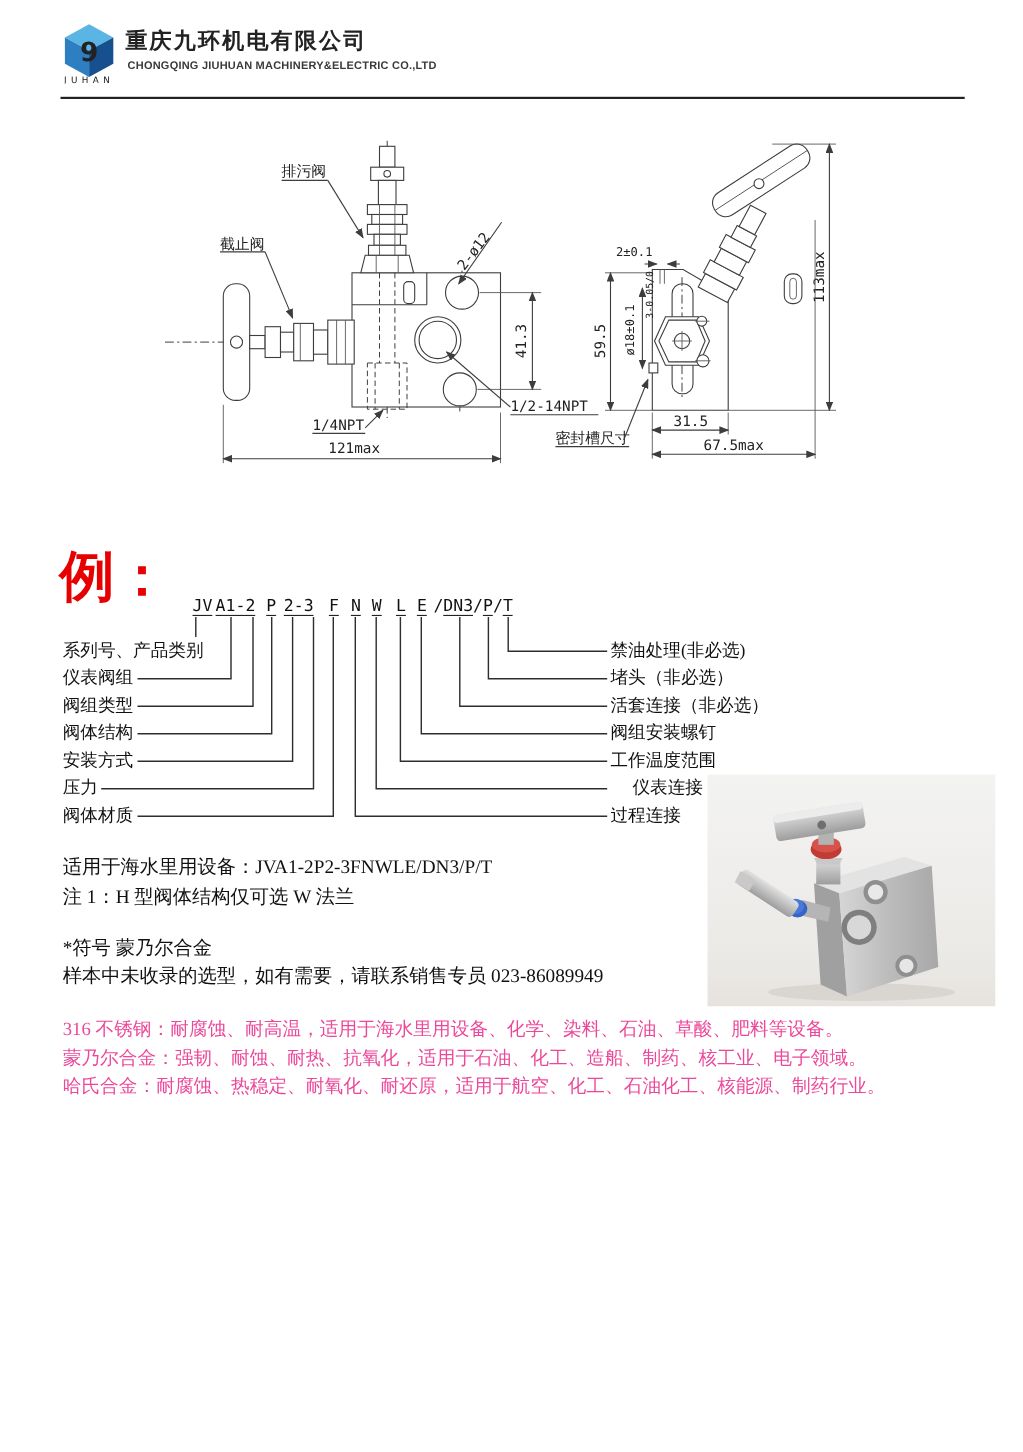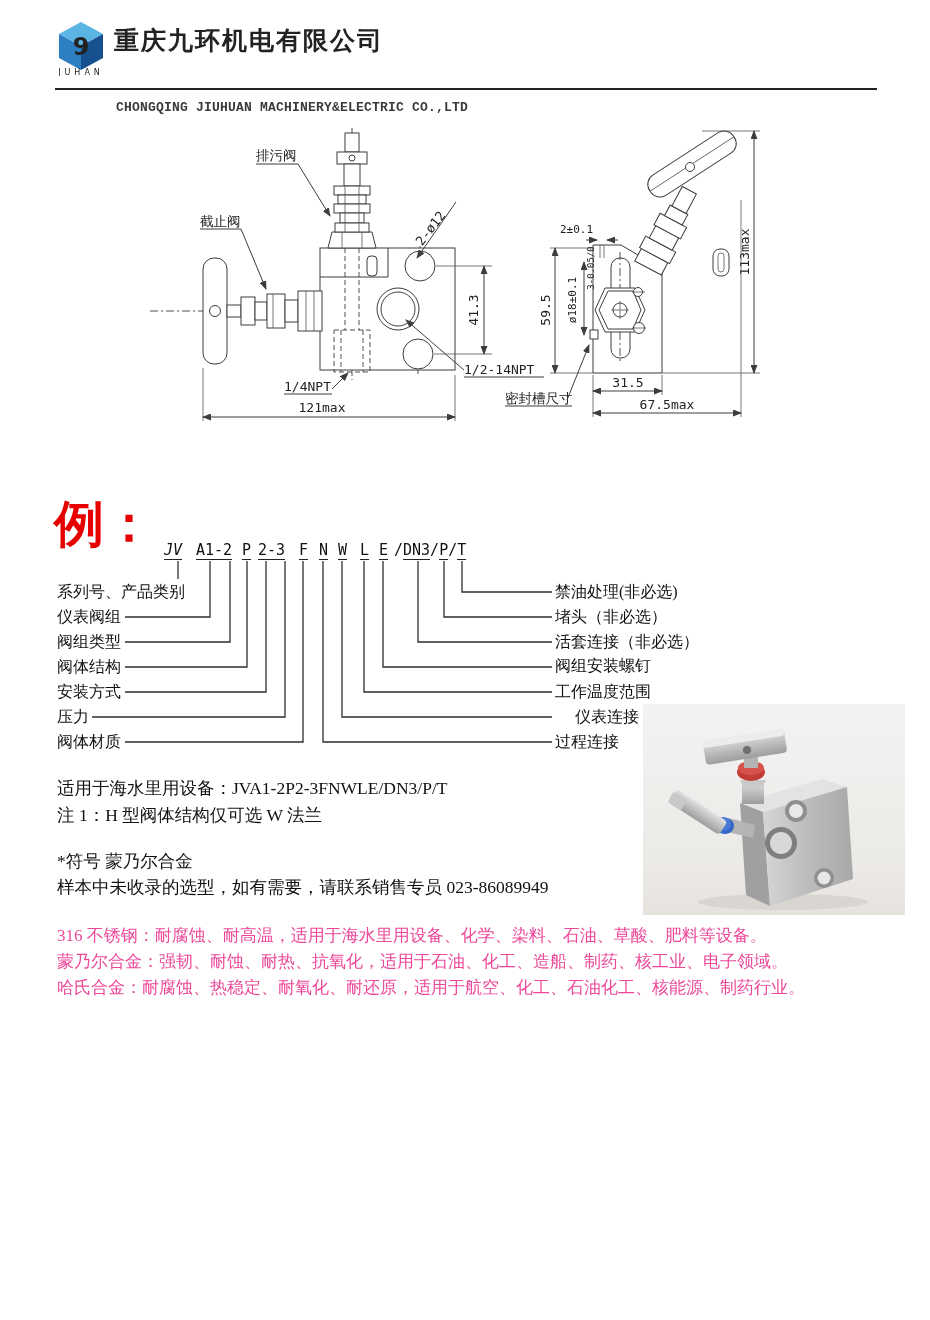--- a/index.html
+++ b/index.html
@@ -1,22 +1,22 @@
 <!DOCTYPE html>
 <html><head>
 <meta charset="utf-8">
 <style>
   html,body{margin:0;padding:0;background:#888;}
   #page{position:relative;width:930px;height:1320px;background:#ffffff;overflow:hidden;
         font-family:"Liberation Serif","DejaVu Serif",serif;color:#1a1a1a;}
   .abs{position:absolute;}
   
-  #company-cn{left:114px;top:24px;font-size:25px;font-weight:bold;letter-spacing:2px;color:#222;}
-  #company-en{left:116px;top:55px;font-size:13px;font-weight:bold;color:#3a3a3a;
-              font-family:Liberation Mono, monospace;letter-spacing:.2px;margin-top:45px;}
+  #company-cn{left:114px;top:24px;font-size:20px;font-weight:bold;letter-spacing:2px;color:#222;}
+  #company-en{left:116px;top:55px;font-size:10px;font-weight:bold;color:#3a3a3a;
+              font-family:Liberation Sans, sans-serif;letter-spacing:.2px;}
   #header-rule{left:55px;top:88px;width:822px;height:0;border-top:2px solid #222;}
   
   #example-heading{left:54px;top:499px;font-size:50px;color:#e60000;font-weight:bold;line-height:1;}
   
   .seg{position:absolute;top:542px;font-family:"DejaVu Sans Mono","Liberation Mono",monospace;
        font-size:15px;line-height:16px;color:#111;white-space:pre;}
   .seg.u{border-bottom:1.4px solid #222;padding-bottom:1px;}
   .leg{position:absolute;font-size:16px;line-height:18px;color:#111;white-space:nowrap;}
   
   .note{position:absolute;left:57px;font-size:17.5px;color:#111;white-space:nowrap;}
@@ -196,21 +196,21 @@
 
       <text class="cjk" x="505" y="403">密封槽尺寸</text>
       <path class="ln" d="M505,406 H572"></path>
       <path class="ln" d="M567,400 L589,345" marker-end="url(#me)"></path>
     </g>
   </svg>
 
   <div class="abs" id="example-heading">例：</div>
 
   <div>
-      <span class="seg u" style="left: 164px; font-style: italic;">JV</span>
+      <span class="seg u" style="left: 175px;">JV</span>
       <span class="seg u" style="left: 196px;">A1-2</span>
       <span class="seg u" style="left: 242px;">P</span>
       <span class="seg u" style="left: 258px;">2-3</span>
       <span class="seg u" style="left: 299px;">F</span>
       <span class="seg u" style="left: 319px;">N</span>
       <span class="seg u" style="left: 338px;">W</span>
       <span class="seg u" style="left: 360px;">L</span>
       <span class="seg u" style="left: 379px;">E</span>
       <span class="seg" style="left: 394px;">/</span>
       <span class="seg u" style="left: 403.03px;">DN3</span>
@@ -230,21 +230,21 @@
       <div class="leg" style="left: 57px; top: 633px;">阀组类型</div>
       <div class="leg" style="left: 57px; top: 658px;">阀体结构</div>
       <div class="leg" style="left: 57px; top: 683px;">安装方式</div>
       <div class="leg" style="left: 57px; top: 708px;">压力</div>
       <div class="leg" style="left: 57px; top: 733px; text-align: right;">阀体材质</div>
     </div>
   <div id="legend-right">
       <div class="leg" style="left: 555px; top: 583px;">禁油处理(非必选)</div>
       <div class="leg" style="left: 555px; top: 608px;">堵头（非必选）</div>
       <div class="leg" style="left: 555px; top: 633px;">活套连接（非必选）</div>
-      <div class="leg" style="left: 555px; top: 658px; font-family: Liberation Mono, monospace;">阀组安装螺钉</div>
+      <div class="leg" style="left: 555px; top: 658px;">阀组安装螺钉</div>
       <div class="leg" style="left: 555px; top: 683px;">工作温度范围</div>
       <div class="leg" style="left: 555px; top: 708px; margin-left: 20px;">仪表连接</div>
       <div class="leg" style="left: 555px; top: 733px;">过程连接</div>
     </div>
 
   <div class="note" style="top:776px;">适用于海水里用设备：JVA1-2P2-3FNWLE/DN3/P/T</div>
   <div class="note" style="top:803px;">注 1：H 型阀体结构仅可选 W 法兰</div>
   <div class="note" style="top:849px;">*符号 蒙乃尔合金</div>
   <div class="note" style="top:875px;">样本中未收录的选型，如有需要，请联系销售专员 023-86089949</div>
 

